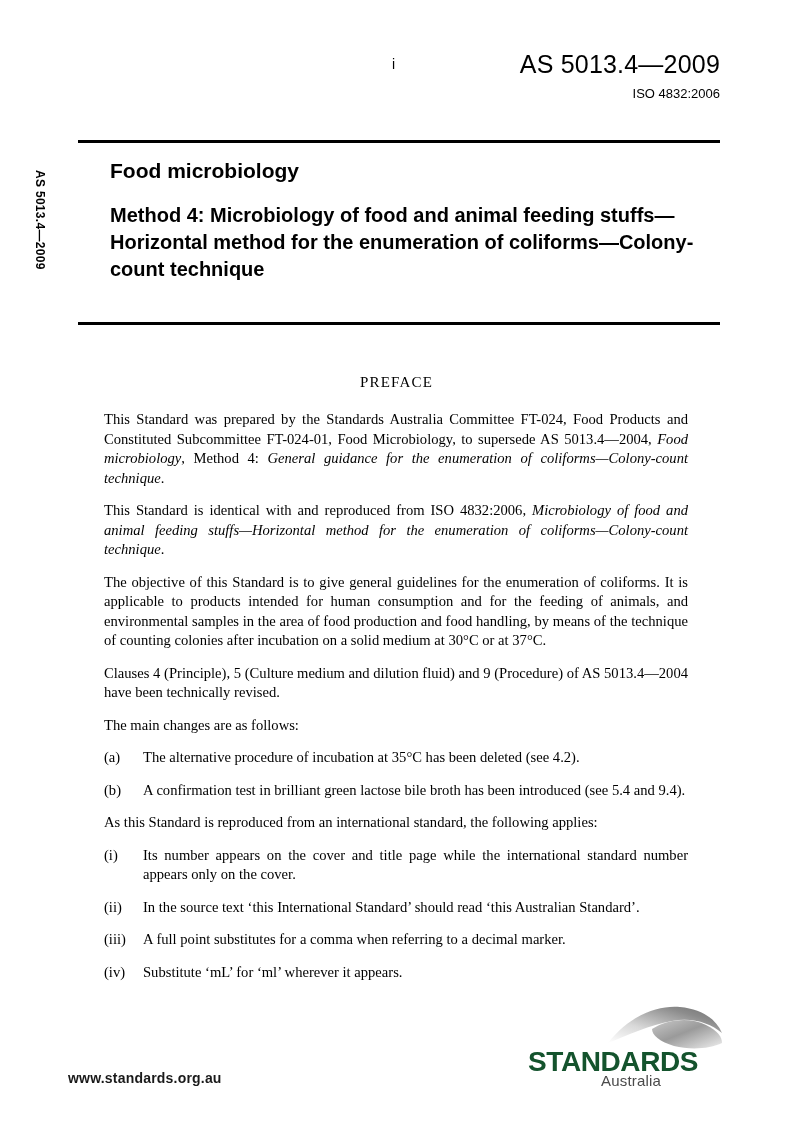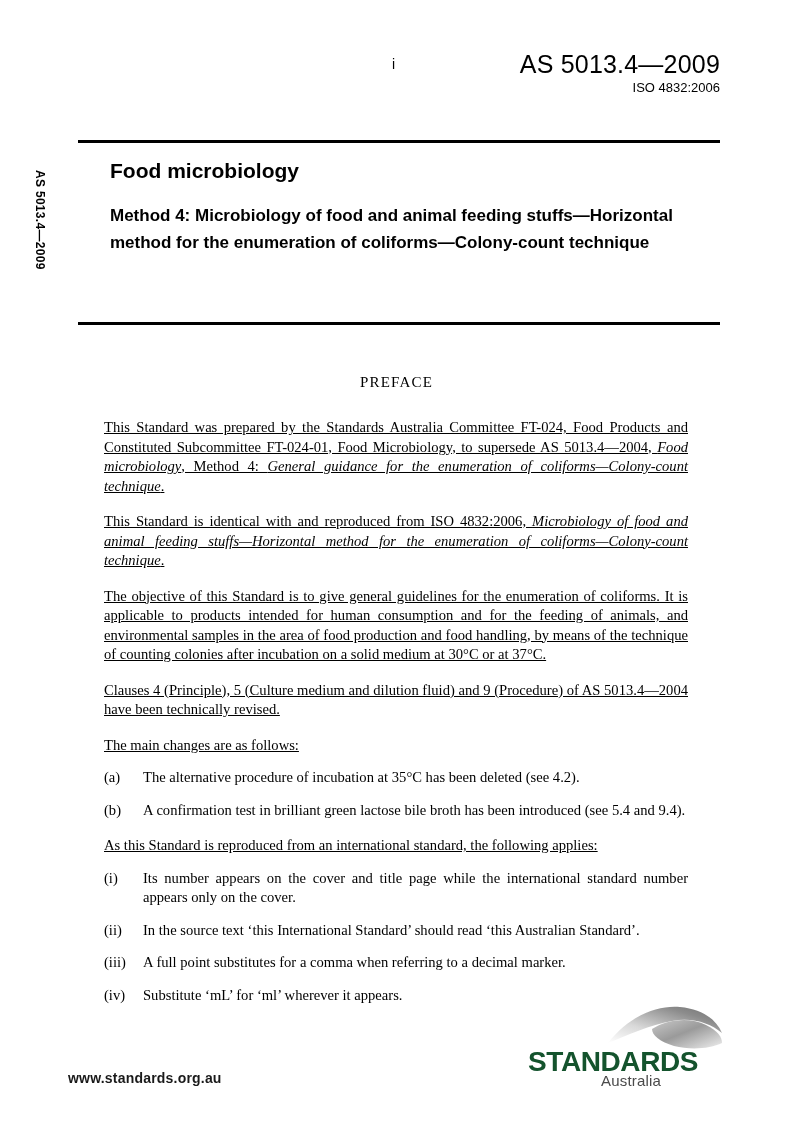--- a/index.html
+++ b/index.html
@@ -39,21 +39,21 @@
   }
   .std-number {
     font-size: 25px;
     line-height: 29px;
     letter-spacing: 0.2px;
     white-space: nowrap;
   }
   .iso-number {
     font-size: 13px;
     line-height: 17px;
-    margin-top: 0;
+    margin-top: 6px;
     white-space: nowrap;
   }
 
   
   .spine {
     position: absolute;
     left: 47px;
     top: 170px;
     font-family: "Liberation Sans", sans-serif;
     font-weight: bold;
@@ -96,21 +96,21 @@
     width: 600px;
     font-family: "Liberation Sans", sans-serif;
     font-weight: bold;
   }
   .title-main {
     font-size: 21px;
     line-height: 26px;
     margin: 0 0 18px 0;
   }
   .title-sub {
-    font-size: 17px;
+    font-size: 20px;
     line-height: 27px;
     margin: 0;
   }
 
   
   .preface-heading {
     position: absolute;
     left: 0;
     right: 0;
     top: 374px;
@@ -124,22 +124,21 @@
     left: 104px;
     top: 402px;
     width: 584px;
     font-family: "Liberation Serif", serif;
     font-size: 14.6px;
     line-height: 19.5px;
     text-align: justify;
     text-justify: inter-word;
   }
   .body-col p {
-    margin: 16px 0 13px 0;
-    text-decoration: underline;
+    margin: 8px 0 13px 0;
   }
   .body-col i, .body-col em { font-style: italic; }
 
   .list-item {
     display: flex;
     margin: 0 0 13px 0;
     align-items: flex-start;
   }
   .list-marker {
     flex: 0 0 39px;

